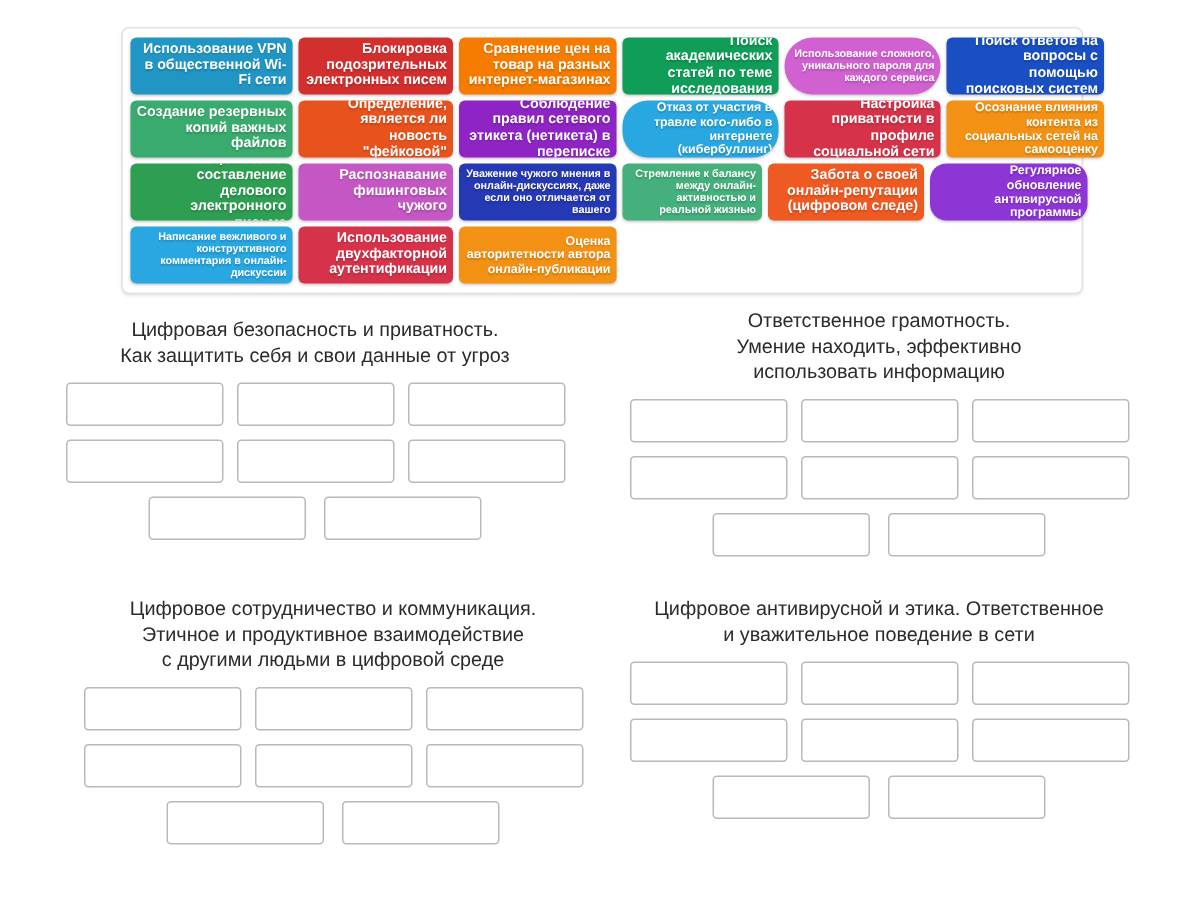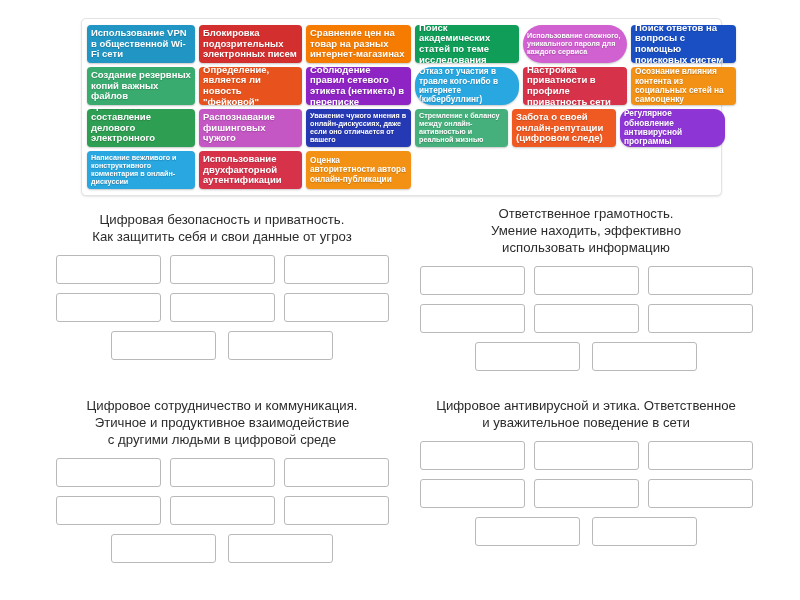--- a/index.html
+++ b/index.html
@@ -36,21 +36,21 @@
   .tile-row {
     display: flex;
     align-items: flex-start;
     gap: 4px;
     margin-bottom: 4px;
   }
 
   .tile {
     border-radius: 4px;
     color: #ffffff;
-    text-align: left;
+    text-align: right;
     font-weight: bold;
     display: flex;
     align-items: center;
     justify-content: center;
     line-height: 1.12;
     padding: 3px 4px;
     height: 38px;
     overflow: hidden;
     cursor: move;
     text-shadow: 0 1px 1px rgba(0,0,0,0.18);
@@ -61,21 +61,21 @@
   .tile.fs-10 { font-size: 9.5px; }
   .tile.fs-9  { font-size: 8.3px; }
   .tile.fs-8  { font-size: 7.2px; }
 
   
   .group {
     position: absolute;
     width: 360px;
   }
 
-  #group-0 { left: 42px;  top: 212px; }
+  #group-0 { left: 30px;  top: 212px; }
   #group-1 { left: 406px; top: 206px; }
   #group-2 { left: 42px;  top: 398px; }
   #group-3 { left: 406px; top: 398px; }
 
   .group-title {
     text-align: center;
     font-size: 13.2px;
     color: #2b2b2b;
     line-height: 1.28;
     margin-bottom: 9px;
@@ -112,21 +112,21 @@
         <div class="tile fs-10" style="background: rgb(245, 124, 0); width: 105px;">Сравнение цен на товар на разных интернет-магазинах</div>
         <div class="tile fs-10" style="background: rgb(15, 157, 88); width: 104px;">Поиск академических статей по теме исследования</div>
         <div class="tile fs-8" style="background: rgb(209, 96, 209); width: 104px; border-radius: 19px;">Использование сложного, уникального пароля для каждого сервиса</div>
         <div class="tile fs-10" style="background: rgb(26, 79, 196); width: 105px;">Поиск ответов на вопросы с помощью поисковых систем</div>
       </div>
       <div class="tile-row">
         <div class="tile fs-10" style="background: rgb(58, 171, 110); width: 108px;">Создание резервных копий важных файлов</div>
         <div class="tile fs-10" style="background: rgb(232, 82, 28); width: 103px;">Определение, является ли новость "фейковой"</div>
         <div class="tile fs-10" style="background: rgb(142, 36, 196); width: 105px;">Соблюдение правил сетевого этикета (нетикета) в переписке</div>
         <div class="tile fs-9" style="background: rgb(41, 167, 224); width: 104px; border-radius: 17px;">Отказ от участия в травле кого-либо в интернете (кибербуллинг)</div>
-        <div class="tile fs-10" style="background: rgb(214, 51, 74); width: 104px;">Настройка приватности в профиле приватность сети</div>
+        <div class="tile fs-10" style="background: rgb(214, 51, 74); width: 104px;">Настройка приватности в профиле социальной сети</div>
         <div class="tile fs-9" style="background: rgb(242, 145, 20); width: 105px;">Осознание влияния контента из социальных сетей на самооценку</div>
       </div>
       <div class="tile-row">
         <div class="tile fs-10" style="background: rgb(46, 158, 82); width: 108px;">Грамотное составление делового электронного письма</div>
         <div class="tile fs-10" style="background: rgb(196, 87, 196); width: 103px;">Распознавание фишинговых чужого</div>
         <div class="tile fs-8" style="background: rgb(38, 57, 181); width: 105px;">Уважение чужого мнения в онлайн-дискуссиях, даже если оно отличается от вашего</div>
         <div class="tile fs-8" style="background: rgb(69, 176, 124); width: 93px;">Стремление к балансу между онлайн-активностью и реальной жизнью</div>
         <div class="tile fs-10" style="background: rgb(239, 90, 35); width: 104px;">Забота о своей онлайн-репутации (цифровом следе)</div>
         <div class="tile fs-9" style="background: rgb(142, 53, 214); width: 105px; border-radius: 11px;">Регулярное обновление антивирусной программы</div>
       </div>

